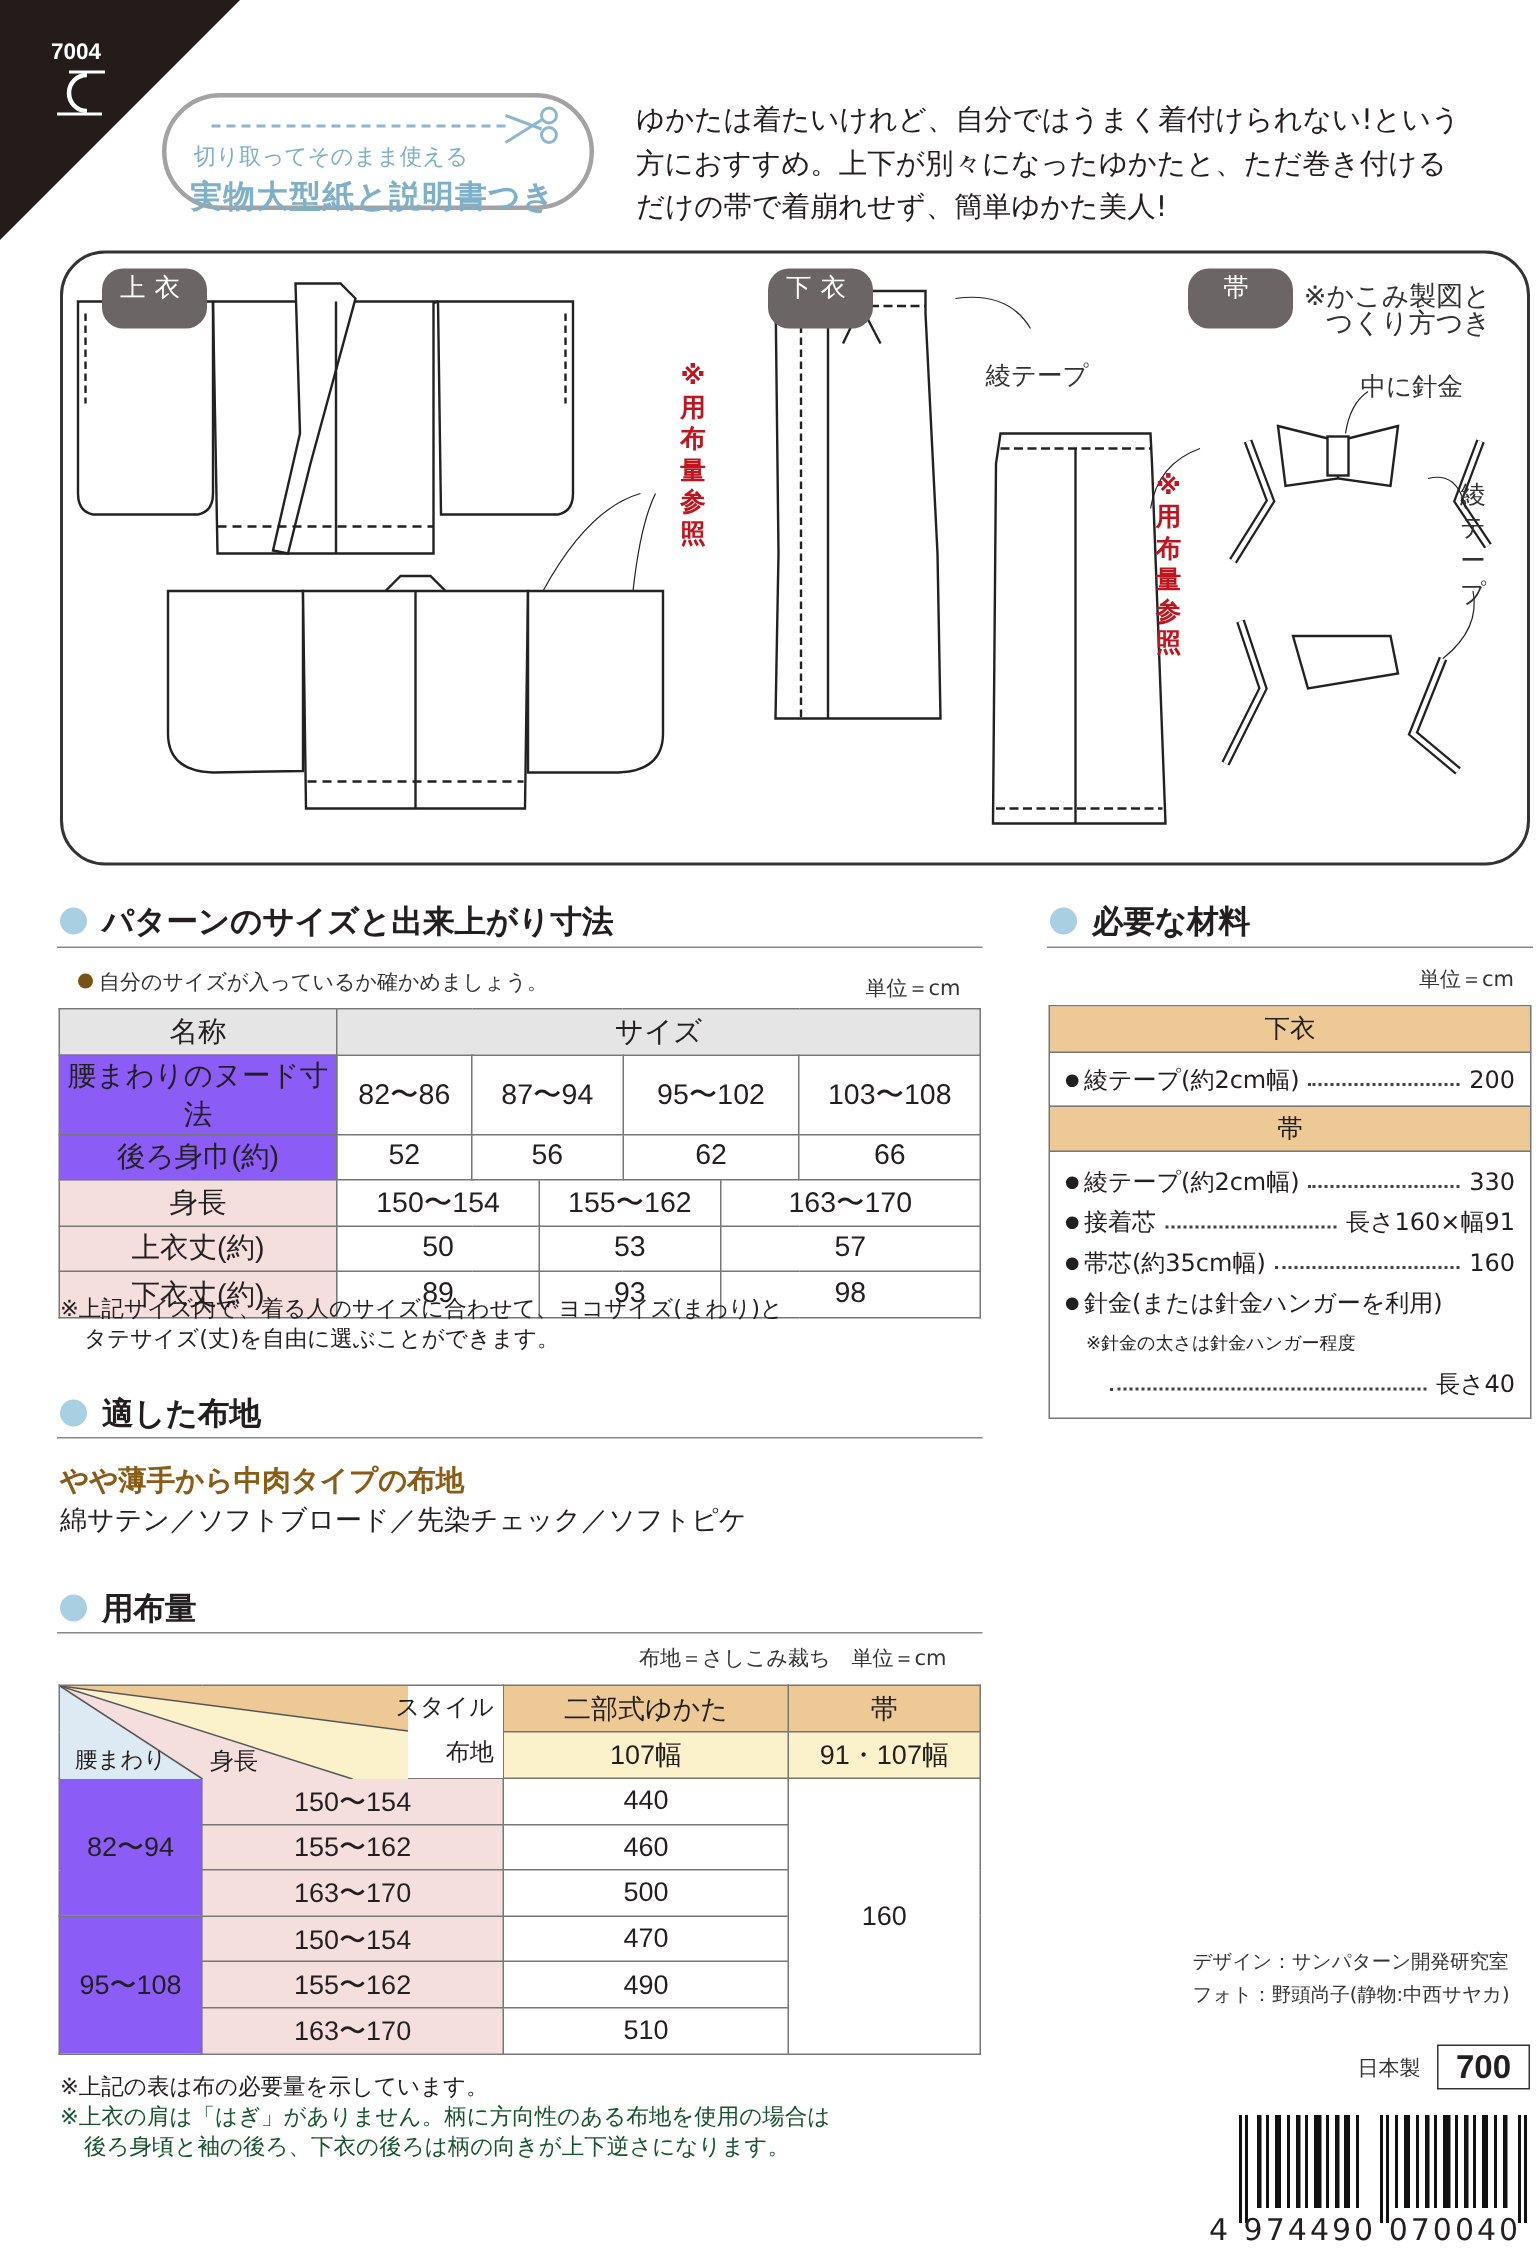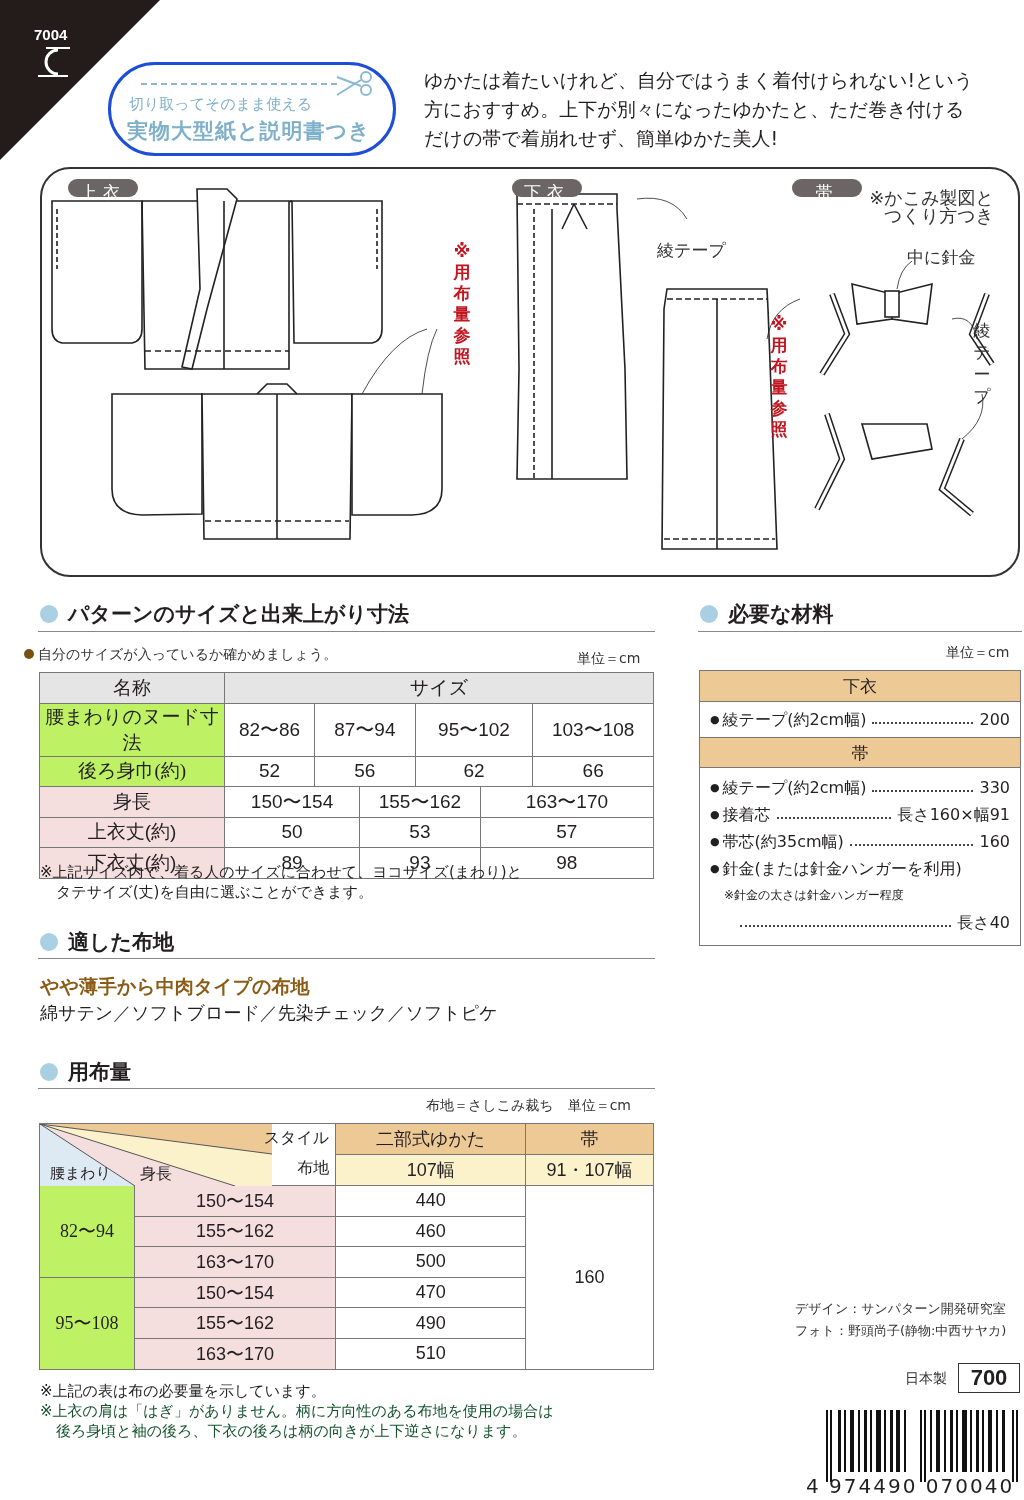--- a/index.html
+++ b/index.html
@@ -4,51 +4,51 @@
 <style>
   * { box-sizing: border-box; margin: 0; padding: 0; }
   html, body { width: 1024px; height: 1500px; background: #fff; overflow: hidden; }
   body { position: relative; font-family: "DejaVu Sans", "Liberation Sans", sans-serif; color: #231f20; }
 
   .corner { position: absolute; left: 0; top: 0; width: 0; height: 0;
     border-top: 160px solid #231c1a; border-right: 160px solid transparent; }
   .corner-num { position: absolute; left: 34px; top: 26px; color: #fff; font-weight: bold; font-size: 15px; font-family: "Liberation Sans", sans-serif; }
   .corner-logo { position: absolute; left: 34px; top: 46px; width: 40px; height: 32px; }
 
-  .badge { position: absolute; left: 108px; top: 62px; width: 288px; height: 94px; border: 3px solid #1d4ed8; border-radius: 47px; }
+  .badge { position: absolute; left: 108px; top: 62px; width: 288px; height: 78px; border: 3px solid #a3a3a3; border-radius: 47px; }
   .badge-dash { position: absolute; left: 30px; right: 56px; top: 18px; border-top: 2px dashed #8bb8d0; }
   .badge-scissor { position: absolute; right: 18px; top: 4px; width: 40px; height: 30px; }
   .badge-sub { position: absolute; left: 18px; top: 30px; font-size: 15px; color: #7fb0c9; }
   .badge-main { position: absolute; left: 16px; top: 52px; font-size: 21px; font-weight: bold; color: #7fb0c9; letter-spacing: 1px; }
 
   .intro { position: absolute; left: 414px; top: 66px; width: 600px; font-size: 19px; line-height: 29px; color: #231f20; margin-left: 10px; }
   .intro p { white-space: nowrap; }
 
   .illus { position: absolute; left: 40px; top: 167px; width: 980px; height: 410px; border: 2px solid #333; border-radius: 30px; background:#fff; }
-  .pill { position: absolute; background: #6b6665; color: #fff; font-size: 17px; border-radius: 14px; height: 18px; line-height: 26px; text-align: center; letter-spacing: 6px; }
+  .pill { position: absolute; background: #6b6665; color: #fff; font-size: 17px; border-radius: 14px; height: 40px; line-height: 26px; text-align: center; letter-spacing: 6px; }
   .ill-note { position: absolute; font-size: 18px; line-height: 18px; color: #333; text-align: right; }
   .ill-label { position: absolute; font-size: 17px; color: #333; }
   .red-vert { position: absolute; color: #c0141e; font-size: 17px; font-weight: bold; width: 20px; line-height: 21px; text-align: center; }
   .vert { position: absolute; color: #333; font-size: 17px; width: 20px; line-height: 22px; text-align: center; }
   svg.draw { position: absolute; left: 0; top: 0; }
 
   .sec-title { position: absolute; font-size: 21px; font-weight: bold; color: #231f20; display: flex; align-items: center; }
   .sec-dot { width: 18px; height: 18px; border-radius: 50%; background: #a9cfe3; margin-right: 10px; display: inline-block; }
   .sec-rule { position: absolute; height: 1px; background: #888; }
 
   .small { position: absolute; font-size: 14px; color: #333; }
   .brown-dot { display:inline-block; width:10px; height:10px; border-radius:50%; background:#7a5114; margin-right:4px; }
 
   table { border-collapse: collapse; position: absolute; font-family: "Liberation Sans", sans-serif; }
   td, th { border: 1px solid #777; text-align: center; font-weight: normal; color: #231f20; }
 
   #size-table { left: 39px; top: 672px; width: 615px; font-size: 19px; }
   #size-table td { height: 30.5px; }
   .c-gray { background: #e5e5e5; }
-  .c-blue { background: #bef264; font-family: Liberation Serif, serif; }
+  .c-blue { background: #8b5cf6; }
   .c-pink { background: #f4dede; }
 
   .mat-box { position: absolute; left: 699px; top: 670px; width: 322px; height: 276px; border: 1px solid #777; }
   .mat-head { background: #edc995; text-align: center; font-size: 17px; height: 31px; line-height: 31px; border-bottom: 1px solid #777; }
   .mat-row { font-size: 16px; padding: 0 10px; height: 27px; line-height: 27px; display: flex; justify-content: space-between; white-space: nowrap; }
   .mat-row .lbl::before { content: "●"; font-size: 11px; margin-right: 3px; vertical-align: 2px; }
   .mat-row .dots { flex: 1; border-bottom: 2px dotted #444; margin: 0 6px 9px; }
   .mat-note { font-size: 12px; padding-left: 24px; height: 27px; line-height: 27px; }
 
   .fabric-head { position: absolute; left: 40px; top: 974px; font-size: 19px; font-weight: bold; color: #8a5c16; }
@@ -164,21 +164,21 @@
   <div class="vert" style="left:930px; top:150px;">綾テープ</div>
   <div class="red-vert" style="left:410px; top:72px;">※用布量参照</div>
   <div class="red-vert" style="left:727px; top:145px;">※用布量参照</div>
 </div>
 
 <div class="sec-title" style="left:40px; top:600px;">
   <span class="sec-dot"></span>
   <span>パターンのサイズと出来上がり寸法</span>
 </div>
 <div class="sec-rule" style="left:38px; top:631px; width:617px;"></div>
-<div class="small" style="left:24px; top:646px;"><span class="brown-dot"></span><span>自分のサイズが入っているか確かめましょう。</span></div>
+<div class="small" style="left:52px; top:646px;"><span class="brown-dot"></span><span>自分のサイズが入っているか確かめましょう。</span></div>
 <div class="small" style="left:577px; top:650px;">単位＝cm</div>
 
 <table id="size-table">
   <tbody>
       <tr>
     <td class="c-gray" style="width:185px;">名称</td>
     <td class="c-gray" colspan="12">サイズ</td>
   </tr>
   <tr>
     <td class="c-blue">腰まわりのヌード寸法</td>

